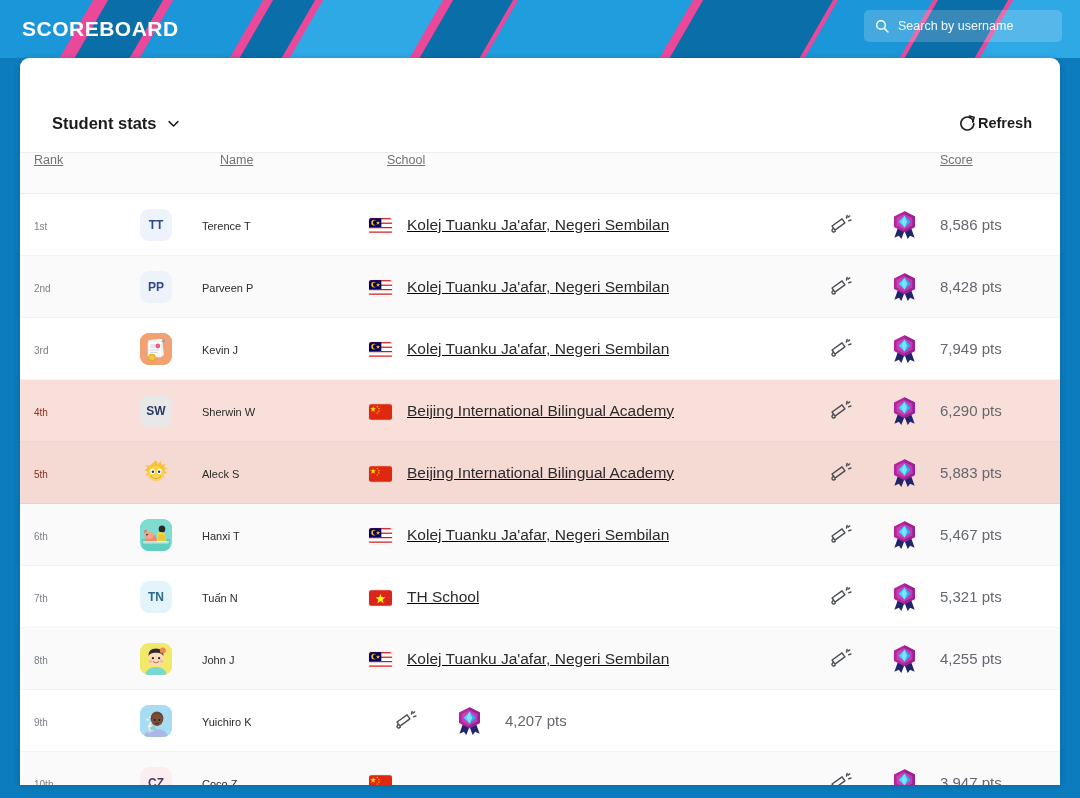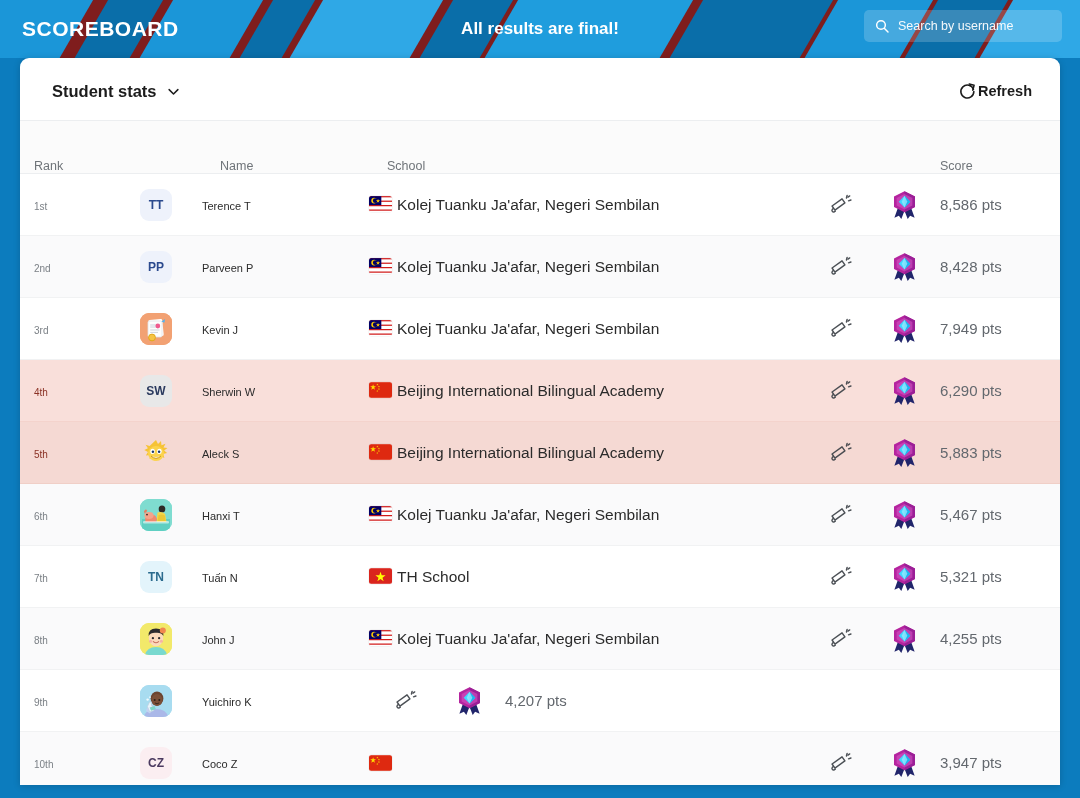--- a/index.html
+++ b/index.html
@@ -18,21 +18,21 @@
     position: absolute; inset: 0;
     background: #0c7cbe;
     overflow: hidden;
     z-index: 0;
   }
   #header-band {
     position: absolute;
     top: 0; left: 0; right: 0; height: 58px;
     overflow: hidden;
     z-index: 1;
-    background: #7f1d1d;
+    background: #ec4899;
   }
   #header-band .stripe {
     position: absolute;
     top: -40px;
     height: 160px;
     transform: skewX(-30deg);
   }
   .header-inner {
     position: absolute; inset: 0;
     display: flex; align-items: center;
@@ -92,46 +92,48 @@
     z-index: 5;
     overflow: hidden;
   }
 
   
   #toolbar {
     height: 62px;
     display: flex; align-items: center;
     padding: 4px 28px 0 32px;
     position: relative;
+    margin-top: 32px;
   }
   #stats-dropdown {
     display: flex; align-items: center; gap: 9px;
     cursor: pointer;
   }
   #stats-dropdown .label {
     font-size: 16.5px; font-weight: bold; color: #1c1c1c;
   }
   #refresh-button {
     margin-left: auto;
     display: flex; align-items: center; gap: 1px;
     cursor: pointer;
   }
   #refresh-button .label {
     font-size: 14.5px; font-weight: bold; color: #1c1c1c;
   }
 
   
   #table-head {
-    height: 54px;
-    display: flex; align-items: flex-end;
+    height: 42px;
+    display: flex; align-items: flex-start;
     background: #fbfbfb;
     border-top: 1px solid #eceef0;
     border-bottom: 1px solid #eceef0;
     color: #6f7479;
     font-size: 12.5px;
+    text-decoration: underline;
   }
 
   
   .col-rank   { width: 120px; padding-left: 14px; flex: 0 0 120px; }
   .col-avatar { width: 62px;  flex: 0 0 62px; }
   .col-name   { width: 167px; flex: 0 0 167px; }
   .col-school { flex: 1 1 auto; min-width: 0; padding-right: 10px; }
   .col-mega   { width: 72px; flex: 0 0 72px; display: flex; justify-content: center; }
   .col-badge  { width: 56px; flex: 0 0 56px; display: flex; justify-content: center; }
   .col-score  { width: 128px; flex: 0 0 128px; padding-left: 8px; }
@@ -164,22 +166,23 @@
     overflow: hidden;
     position: relative;
   }
   .avatar svg { display: block; }
 
   .name-txt {
     font-size: 11px; color: #2b2b2b;
     white-space: nowrap; overflow: hidden; text-overflow: ellipsis;
   }
   .school-cell {
-    display: flex; align-items: flex-start; gap: 5px;
+    display: flex; align-items: flex-end; gap: 15px;
     min-width: 0;
+    text-decoration: underline;
   }
   .flag {
     width: 23px; height: 16px;
     flex: 0 0 23px;
     border-radius: 2.5px;
     overflow: hidden;
     position: relative;
     box-shadow: 0 0 0 0.5px rgba(0,0,0,0.07);
   }
   .school-txt {
@@ -205,21 +208,20 @@
   <div class="stripe" style="left:300px;  width:120px; background:#2fa8e6;"></div>
   <div class="stripe" style="left:430px;  width:60px;  background:#0a6ea9;"></div>
   <div class="stripe" style="left:495px;  width:175px; background:#1f9ddd;"></div>
   <div class="stripe" style="left:680px;  width:130px; background:#0a6ea9;"></div>
   <div class="stripe" style="left:815px;  width:95px;  background:#1b96d8;"></div>
   <div class="stripe" style="left:915px;  width:70px;  background:#0a6ea9;"></div>
   <div class="stripe" style="left:990px;  width:120px; background:#2fa8e6;"></div>
 
   <div class="header-inner">
     <div id="brand-title">SCOREBOARD</div>
-    <div id="banner-text">All results are final!</div>
   </div>
 
   <div id="search-box">
     <svg class="s-icon" viewBox="0 0 24 24" fill="none" stroke="#ffffff" stroke-width="2.2" stroke-linecap="round">
       <circle cx="10.5" cy="10.5" r="6.5"></circle>
       <line x1="15.4" y1="15.4" x2="21" y2="21"></line>
     </svg>
     <input id="search-input" type="text" placeholder="Search by username" style="">
   </div>
 </div>

